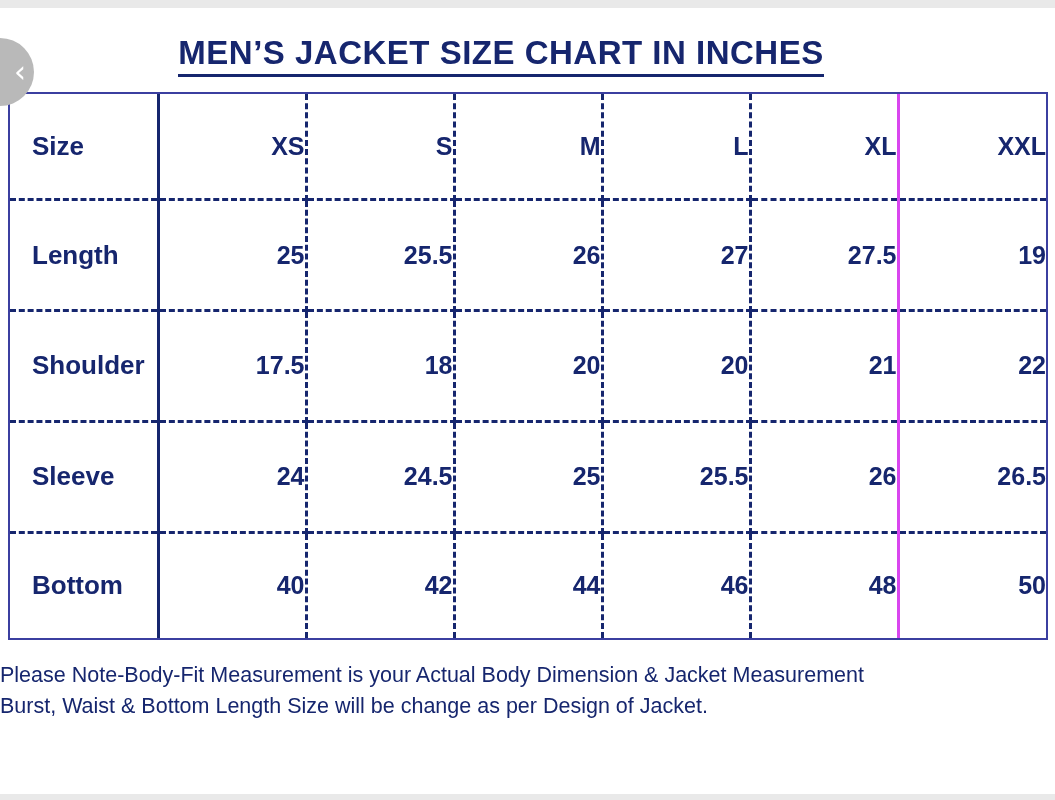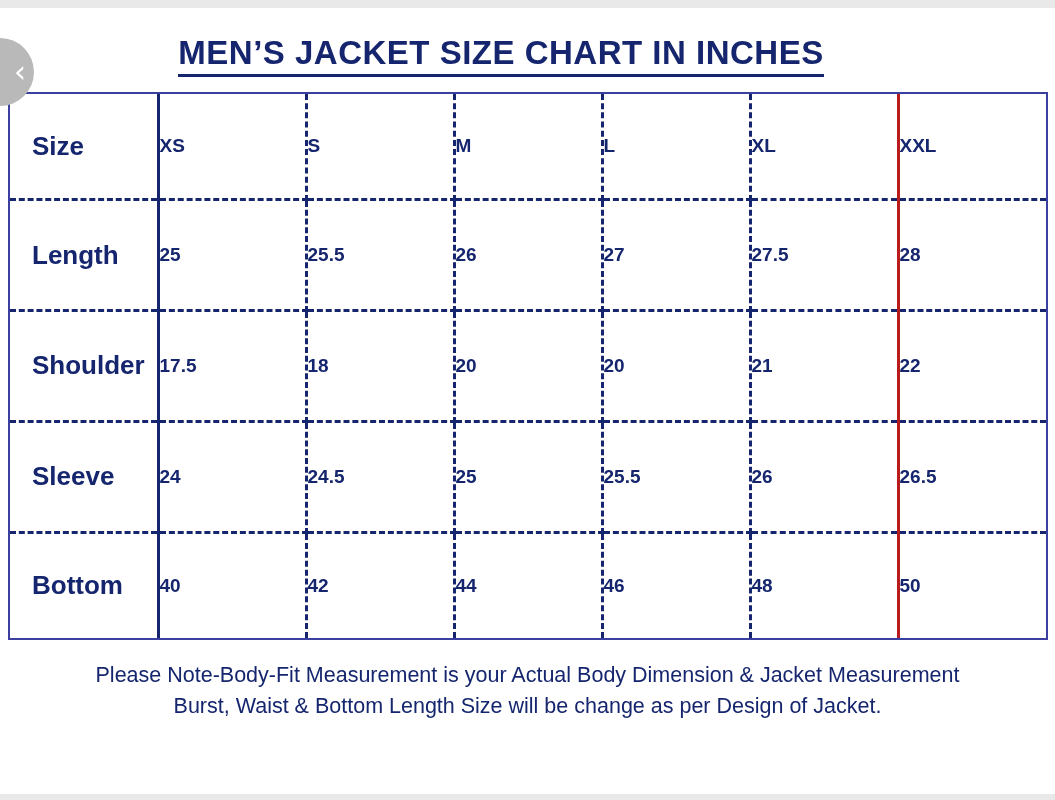--- a/index.html
+++ b/index.html
@@ -87,22 +87,22 @@
   }
   table.size-chart {
     width: 100%;
     height: 100%;
     border-collapse: collapse;
     table-layout: fixed;
   }
   table.size-chart td {
     color: #16266e;
     font-weight: bold;
-    font-size: 19px;
-    text-align: left;
+    font-size: 25px;
+    text-align: right;
     vertical-align: middle;
     font-family: "Liberation Sans", sans-serif;
     border-bottom: 3px dashed #16266e;
     border-right: 3px dashed #16266e;
     padding: 0;
   }
   table.size-chart tr:last-child td {
     border-bottom: none;
   }
   table.size-chart td.last-col {
@@ -110,29 +110,28 @@
   }
   
   table.size-chart td.rowhead {
     text-align: left;
     padding-left: 22px;
     font-size: 26px;
     border-right: 3px solid #16266e;
   }
   
   table.size-chart td.pre-last {
-    border-right: 3px solid #b91c1c;
+    border-right: 3px solid #d946ef;
   }
 
   .note {
     position: absolute;
     left: 0;
     top: 660px;
     width: 1055px;
-    text-align: center;
     color: #16266e;
     font-size: 21.5px;
     line-height: 31px;
     font-family: "Liberation Sans", sans-serif;
   }
   .note div { white-space: nowrap; }
 </style>
 </head>
 <body>
 
@@ -161,21 +160,21 @@
           <td class="last-col">XXL</td>
         </tr>
 
         <tr>
           <td class="rowhead">Length</td>
           <td>25</td>
           <td>25.5</td>
           <td>26</td>
           <td>27</td>
           <td class="pre-last">27.5</td>
-          <td class="last-col">28</td>
+          <td class="last-col">19</td>
         </tr>
 
 
         <tr>
           <td class="rowhead">Shoulder</td>
           <td>17.5</td>
           <td>18</td>
           <td>20</td>
           <td>20</td>
           <td class="pre-last">21</td>

